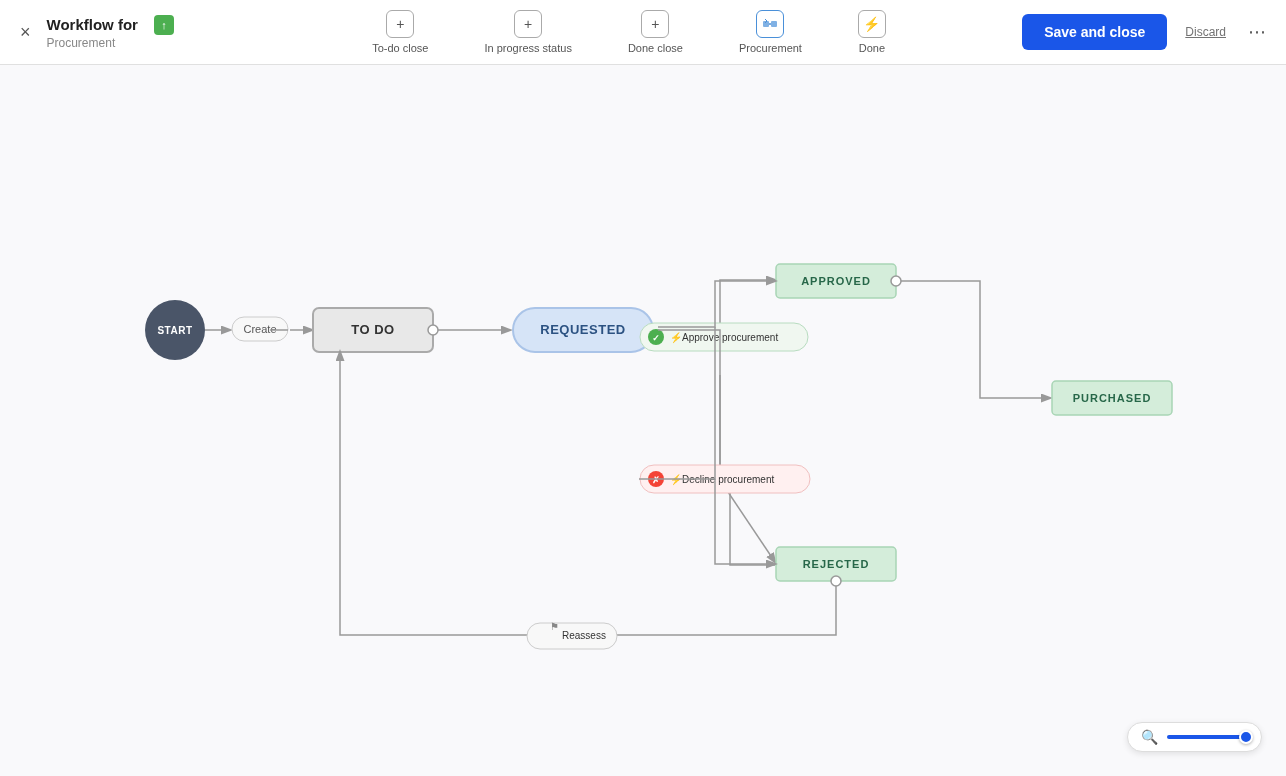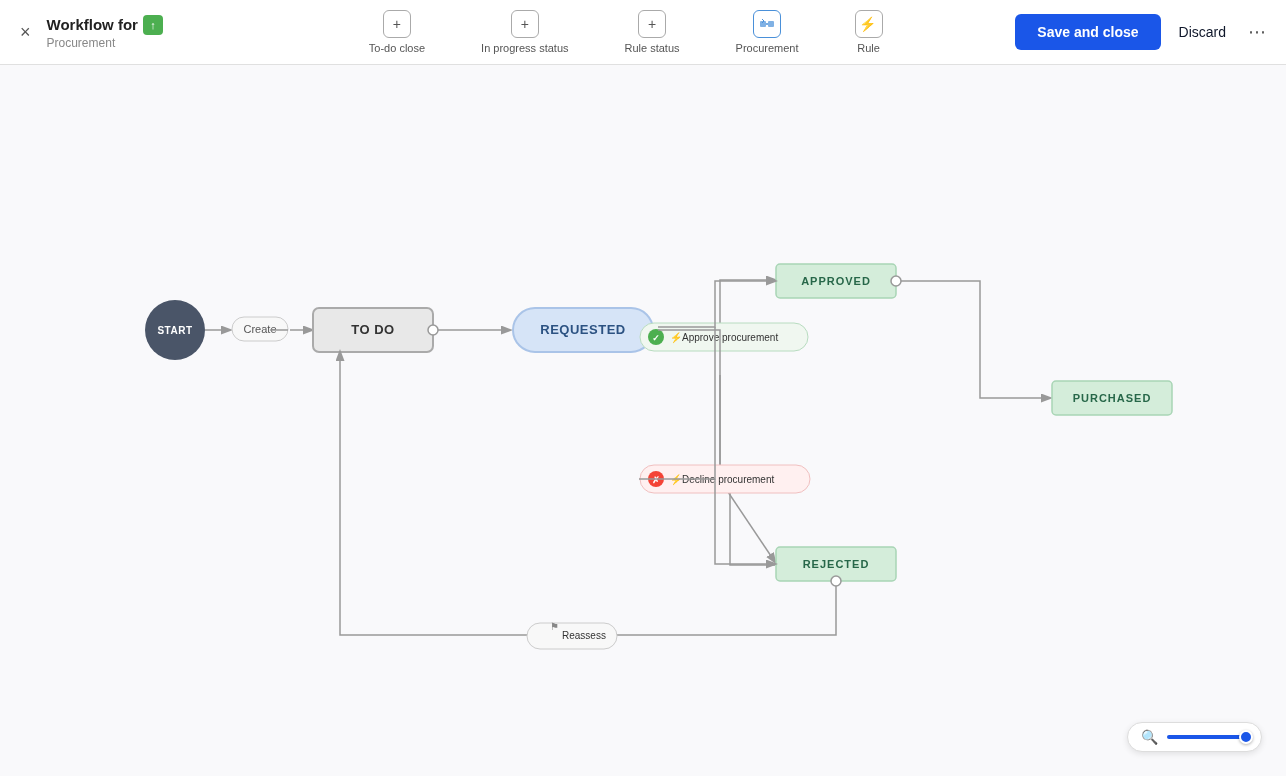--- a/index.html
+++ b/index.html
@@ -26,21 +26,21 @@
       font-size: 18px;
       color: #555;
       background: none;
       border: none;
       padding: 4px;
     }
     .workflow-title-block {}
     .workflow-title {
       display: flex;
       align-items: center;
-      gap: 5px;
+      gap: 16px;
       font-size: 15px;
       font-weight: 600;
       color: #222;
     }
     .workflow-title .upload-icon {
       background: #4caf50;
       color: white;
       border-radius: 4px;
       width: 20px;
       height: 20px;
@@ -105,24 +105,25 @@
       border: none;
       border-radius: 6px;
       padding: 10px 22px;
       font-size: 14px;
       font-weight: 600;
       cursor: pointer;
     }
     .discard-btn {
       background: none;
       border: none;
-      font-size: 14px;
-      color: #0f172a;
+      font-size: 12px;
+      color: #737373;
       cursor: pointer;
       padding: 10px 8px;
+      text-decoration: underline;
     }
     .more-btn {
       background: none;
       border: none;
       font-size: 18px;
       color: #555;
       cursor: pointer;
       padding: 4px;
     }
 
@@ -223,36 +224,36 @@
     <button class="toolbar-btn">
       <div class="tb-icon">+</div>
       <span class="tb-label">To-do close</span>
     </button>
     <button class="toolbar-btn">
       <div class="tb-icon">+</div>
       <span class="tb-label">In progress status</span>
     </button>
     <button class="toolbar-btn">
       <div class="tb-icon">+</div>
-      <span class="tb-label">Rule status</span>
+      <span class="tb-label">Done close</span>
     </button>
     <button class="toolbar-btn transition-btn">
       <div class="tb-icon">
         <svg width="16" height="16" viewBox="0 0 16 16" fill="none">
           <rect x="1" y="5" width="6" height="6" rx="1" fill="#4a90d9" opacity="0.7"></rect>
           <rect x="9" y="5" width="6" height="6" rx="1" fill="#4a90d9" opacity="0.7"></rect>
           <path d="M7 8h2" stroke="#4a90d9" stroke-width="1.5"></path>
           <path d="M3 3l2 2-2 2" stroke="#4a90d9" stroke-width="1" fill="none"></path>
         </svg>
       </div>
       <span class="tb-label">Procurement</span>
     </button>
     <button class="toolbar-btn">
       <div class="tb-icon">⚡</div>
-      <span class="tb-label">Rule</span>
+      <span class="tb-label">Done</span>
     </button>
   </div>
 
   <div class="header-right">
     <button class="save-close-btn">Save and close</button>
     <button class="discard-btn">Discard</button>
     <button class="more-btn">⋯</button>
   </div>
 </div>
 

